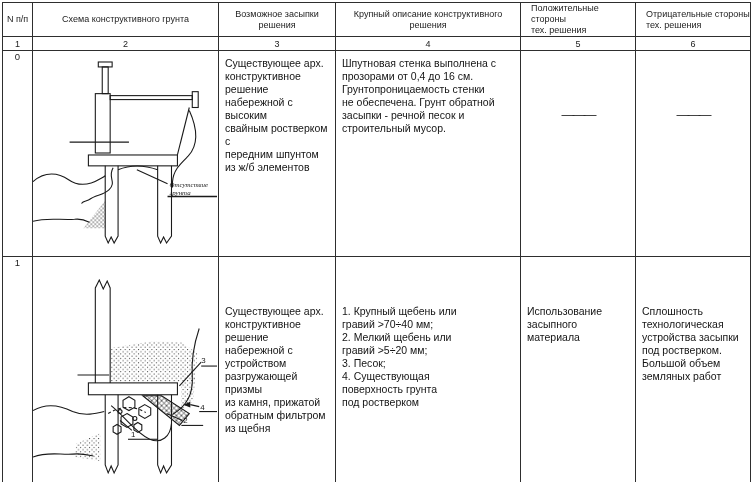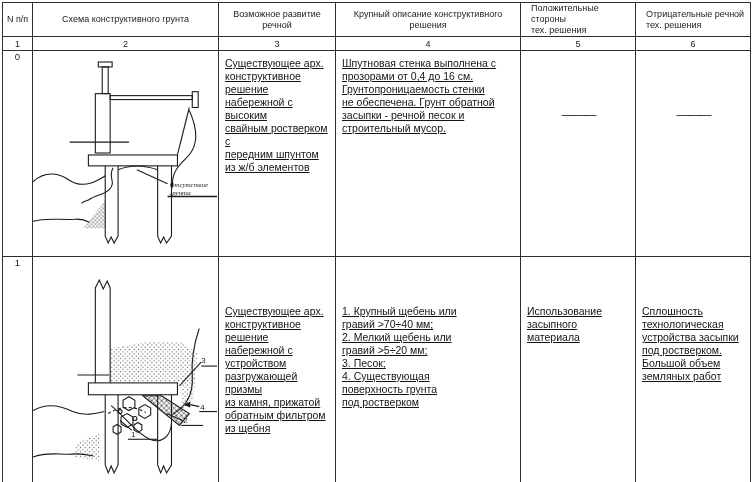--- a/index.html
+++ b/index.html
@@ -32,21 +32,21 @@
   tr.nums td{
     font-size:9px;text-align:center;vertical-align:middle;color:#1c1c1c;
   }
   tr.r0{height:206px;}
   tr.r1{height:232px;}
   td.rownum{
     text-align:center;vertical-align:middle;font-size:9.5px;color:#1c1c1c;
   }
   .celltext{
     font-size:10.5px;line-height:13px;white-space:pre-line;
-    padding:6px 4px 0 6px;color:#141414;text-decoration:underline;
+    padding:6px 4px 0 6px;color:#141414;
   }
   .celltext.low{padding-top:48px;}
   .dash{
     text-align:center;padding-top:56px;
     font-size:13px;letter-spacing:-2px;color:#2a2a2a;
   }
   svg{display:block;}
   .dlabel{
     font-style:italic;
     font-family:"Liberation Serif",serif;
@@ -63,25 +63,25 @@
         <col style="width:117px">
       <col style="width:185px">
         <col style="width:115px">
         <col style="width:115px">
     </colgroup>
 
     <tbody>
         <tr class="hdr">
       <th>N  п/п</th>
       <th>Схема конструктивного грунта</th>
-      <th>Возможное развитие речной</th>
+      <th>Возможное засыпки решения</th>
       <th>Крупный описание конструктивного решения</th>
       <th class="left">Положительные стороны
 тех. решения</th>
-      <th class="left">Отрицательные речной
+      <th class="left">Отрицательные стороны
 тех. решения</th>
     </tr>
 
     <tr class="nums">
       <td>1</td>
       <td>2</td>
       <td>3</td>
       <td>4</td>
       <td>5</td>
       <td>6</td>

